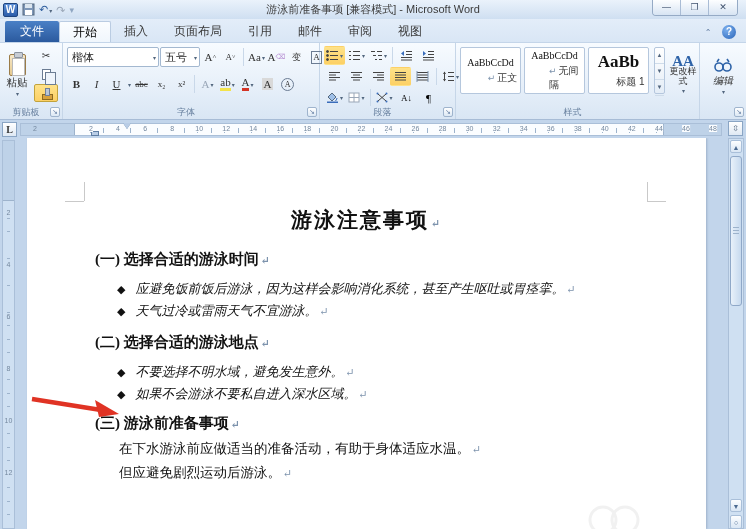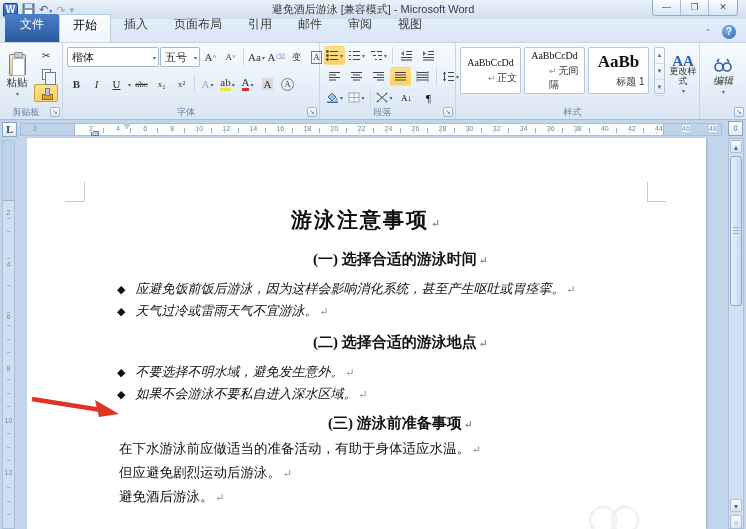--- a/index.html
+++ b/index.html
@@ -14,21 +14,21 @@
   .qbtn{font-size:11px;line-height:14px;color:#2f5e9e;}
   .qbtn.gray{color:#9aa7b8;}
   .qsep{color:#8fa6c2;font-size:9px;}
   .tbar-title{position:absolute;left:150px;right:150px;top:0;height:19px;text-align:center;font-size:11px;color:#3c3c3c;line-height:19px;white-space:nowrap;}
   .winbtns{position:absolute;right:8px;top:0;display:flex;border:1px solid #95aac5;border-top:none;border-radius:0 0 4px 4px;overflow:hidden;}
   .winbtn{width:28px;height:15px;background:linear-gradient(#fdfeff,#d7e4f3);border-right:1px solid #a9bcd5;color:#3f516d;font-size:9px;text-align:center;line-height:14px;}
   .winbtn:last-child{border-right:none;}
 
   
   .tabrow{position:absolute;left:0;top:19px;width:746px;height:23px;background:linear-gradient(#e3edf9,#d9e6f5);display:flex;align-items:flex-end;}
-  .tab{padding:0 13px;font-size:12px;color:#3a3a3a;line-height:21px;height:28px;}
+  .tab{padding:0 13px;font-size:12px;color:#3a3a3a;line-height:21px;height:21px;}
   .tab.file{background:linear-gradient(#4a80c6,#2b5a9e);color:#fff;border-radius:2px 2px 0 0;margin-left:5px;padding:0 15px;}
   .tab.active{background:linear-gradient(#fbfdff,#f0f6fc);border:1px solid #bacce2;border-bottom:none;border-radius:2px 2px 0 0;color:#000;}
   .tabrow-right{position:absolute;right:10px;bottom:3px;display:flex;gap:8px;align-items:center;}
   .chev-up{width:12px;height:9px;color:#5f7aa0;font-size:8px;line-height:9px;text-align:center;}
   .helpbtn{width:14px;height:14px;border-radius:50%;background:radial-gradient(circle at 35% 30%,#7db1ef,#2a64b8);color:#fff;font-size:10px;font-weight:bold;text-align:center;line-height:14px;}
 
   
   .ribbon{position:absolute;left:0;top:42px;width:746px;height:78px;
     background:linear-gradient(#f7fbff,#e6eff9 60%,#d9e6f4);border-top:1px solid #c4d5e9;border-bottom:1px solid #a7bcd6;}
   .grp{position:absolute;top:0;bottom:0;border-right:1px solid #c6d6e8;}
@@ -111,21 +111,21 @@
   .vruler{position:absolute;left:2px;top:2px;width:13px;bottom:0;background:#cfe0f2;border:1px solid #aabfd8;}
   .vr-dark{position:absolute;left:0;right:0;top:0;height:60px;background:#bed2e8;border-bottom:1px solid #9db3cc;}
   .vr-ticks{position:absolute;left:4px;right:4px;top:64px;height:320px;
      background:repeating-linear-gradient(180deg,transparent 0 12.5px,#9db3cc 12.5px 13.5px);}
   .vnum{position:absolute;left:0;right:0;text-align:center;font-size:7px;color:#74889f;background:#cfe0f2;}
   .page{position:absolute;left:27px;top:0;width:679px;height:391px;background:#fff;box-shadow:1px 0 2px rgba(90,110,140,.35);}
   .crop{position:absolute;width:20px;height:20px;}
   .crop i{position:absolute;background:#c9c9c9;}
   .doc{position:absolute;left:0;top:0;right:0;font-family:"Liberation Serif","DejaVu Serif",serif;color:#111;}
   .doctitle{margin-top:68px;text-align:center;font-size:21px;font-weight:bold;letter-spacing:2px;}
-  .dhead{margin:16px 0 0 68px;font-size:15px;font-weight:bold;text-align:center;}
+  .dhead{margin:16px 0 0 68px;font-size:15px;font-weight:bold;}
   .dbullets{margin:9px 0 0 0;}
   .dbullet{margin-left:90px;font-size:13px;line-height:22px;font-style:italic;}
   .dbullet .bch{font-style:normal;font-size:11px;margin-right:10px;}
   .dpara{margin-left:92px;font-size:13.5px;line-height:23px;}
   .pmark{color:#7d93ad;font-size:11px;font-style:normal;margin-left:2px;}
   .red-arrow{position:absolute;left:0;top:252px;}
   .wm{position:absolute;right:55px;bottom:-8px;width:70px;height:45px;opacity:.6;}
 
   
   .vscroll{position:absolute;right:2px;top:0;width:16px;bottom:0;background:#cfe0f2;border:1px solid #aabfd8;}
@@ -142,21 +142,21 @@
     <span class="appicon">W</span>
     <svg width="13" height="13" viewBox="0 0 13 13">
         <rect x="1" y="1" width="11" height="11" fill="#7e97b8" stroke="#55697f"></rect>
         <rect x="3" y="1" width="7" height="4" fill="#dce6ef"></rect>
         <rect x="3" y="7" width="7" height="5" fill="#fff"></rect>
       </svg>
     <span class="qbtn"><span>↶</span><span class="caret">▾</span></span>
     <span class="qbtn gray">↷</span>
     <span class="qsep">▾</span>
   </div>
-  <div class="tbar-title">避免酒后游泳 [兼容模式] - Microsoft Word</div>
+  <div class="tbar-title">游泳前准备事项 [兼容模式] - Microsoft Word</div>
   <div class="winbtns">
     <div class="winbtn">—</div>
     <div class="winbtn">❐</div>
     <div class="winbtn">✕</div>
   </div>
 </div>
 
 <div class="tabrow">
 
   <div class="tab file">文件</div>
@@ -510,21 +510,20 @@
           </div>
           <div class="dhead" style="margin-top: 11px;">(二) 选择合适的游泳地点<span class="pmark">↵</span></div>
           <div class="dbullets">
             <div class="dbullet"><span class="bch">◆</span>不要选择不明水域，避免发生意外。<span class="pmark">↵</span></div>
             <div class="dbullet"><span class="bch">◆</span>如果不会游泳不要私自进入深水区域。<span class="pmark">↵</span></div>
           </div>
           <div class="dhead" style="margin-top: 9px;">(三) 游泳前准备事项<span class="pmark">↵</span></div>
           <div style="margin-top: 4px;">
             <div class="dpara">在下水游泳前应做适当的准备活动，有助于身体适应水温。<span class="pmark">↵</span></div>
             <div class="dpara">但应避免剧烈运动后游泳。<span class="pmark">↵</span></div>
-            <div class="dpara">避免酒后游泳。<span class="pmark">↵</span></div>
           </div>
         </div>
     </div>
 
     <svg class="red-arrow" width="100" height="34" viewBox="0 0 100 34">
       <line x1="5" y1="9" x2="74" y2="20" stroke="#e03324" stroke-width="4.5"></line>
       <polygon points="92,24 68,10 72,27" fill="#e03324"></polygon>
     </svg>
 
     <svg class="wm" width="70" height="45" viewBox="0 0 70 45">

